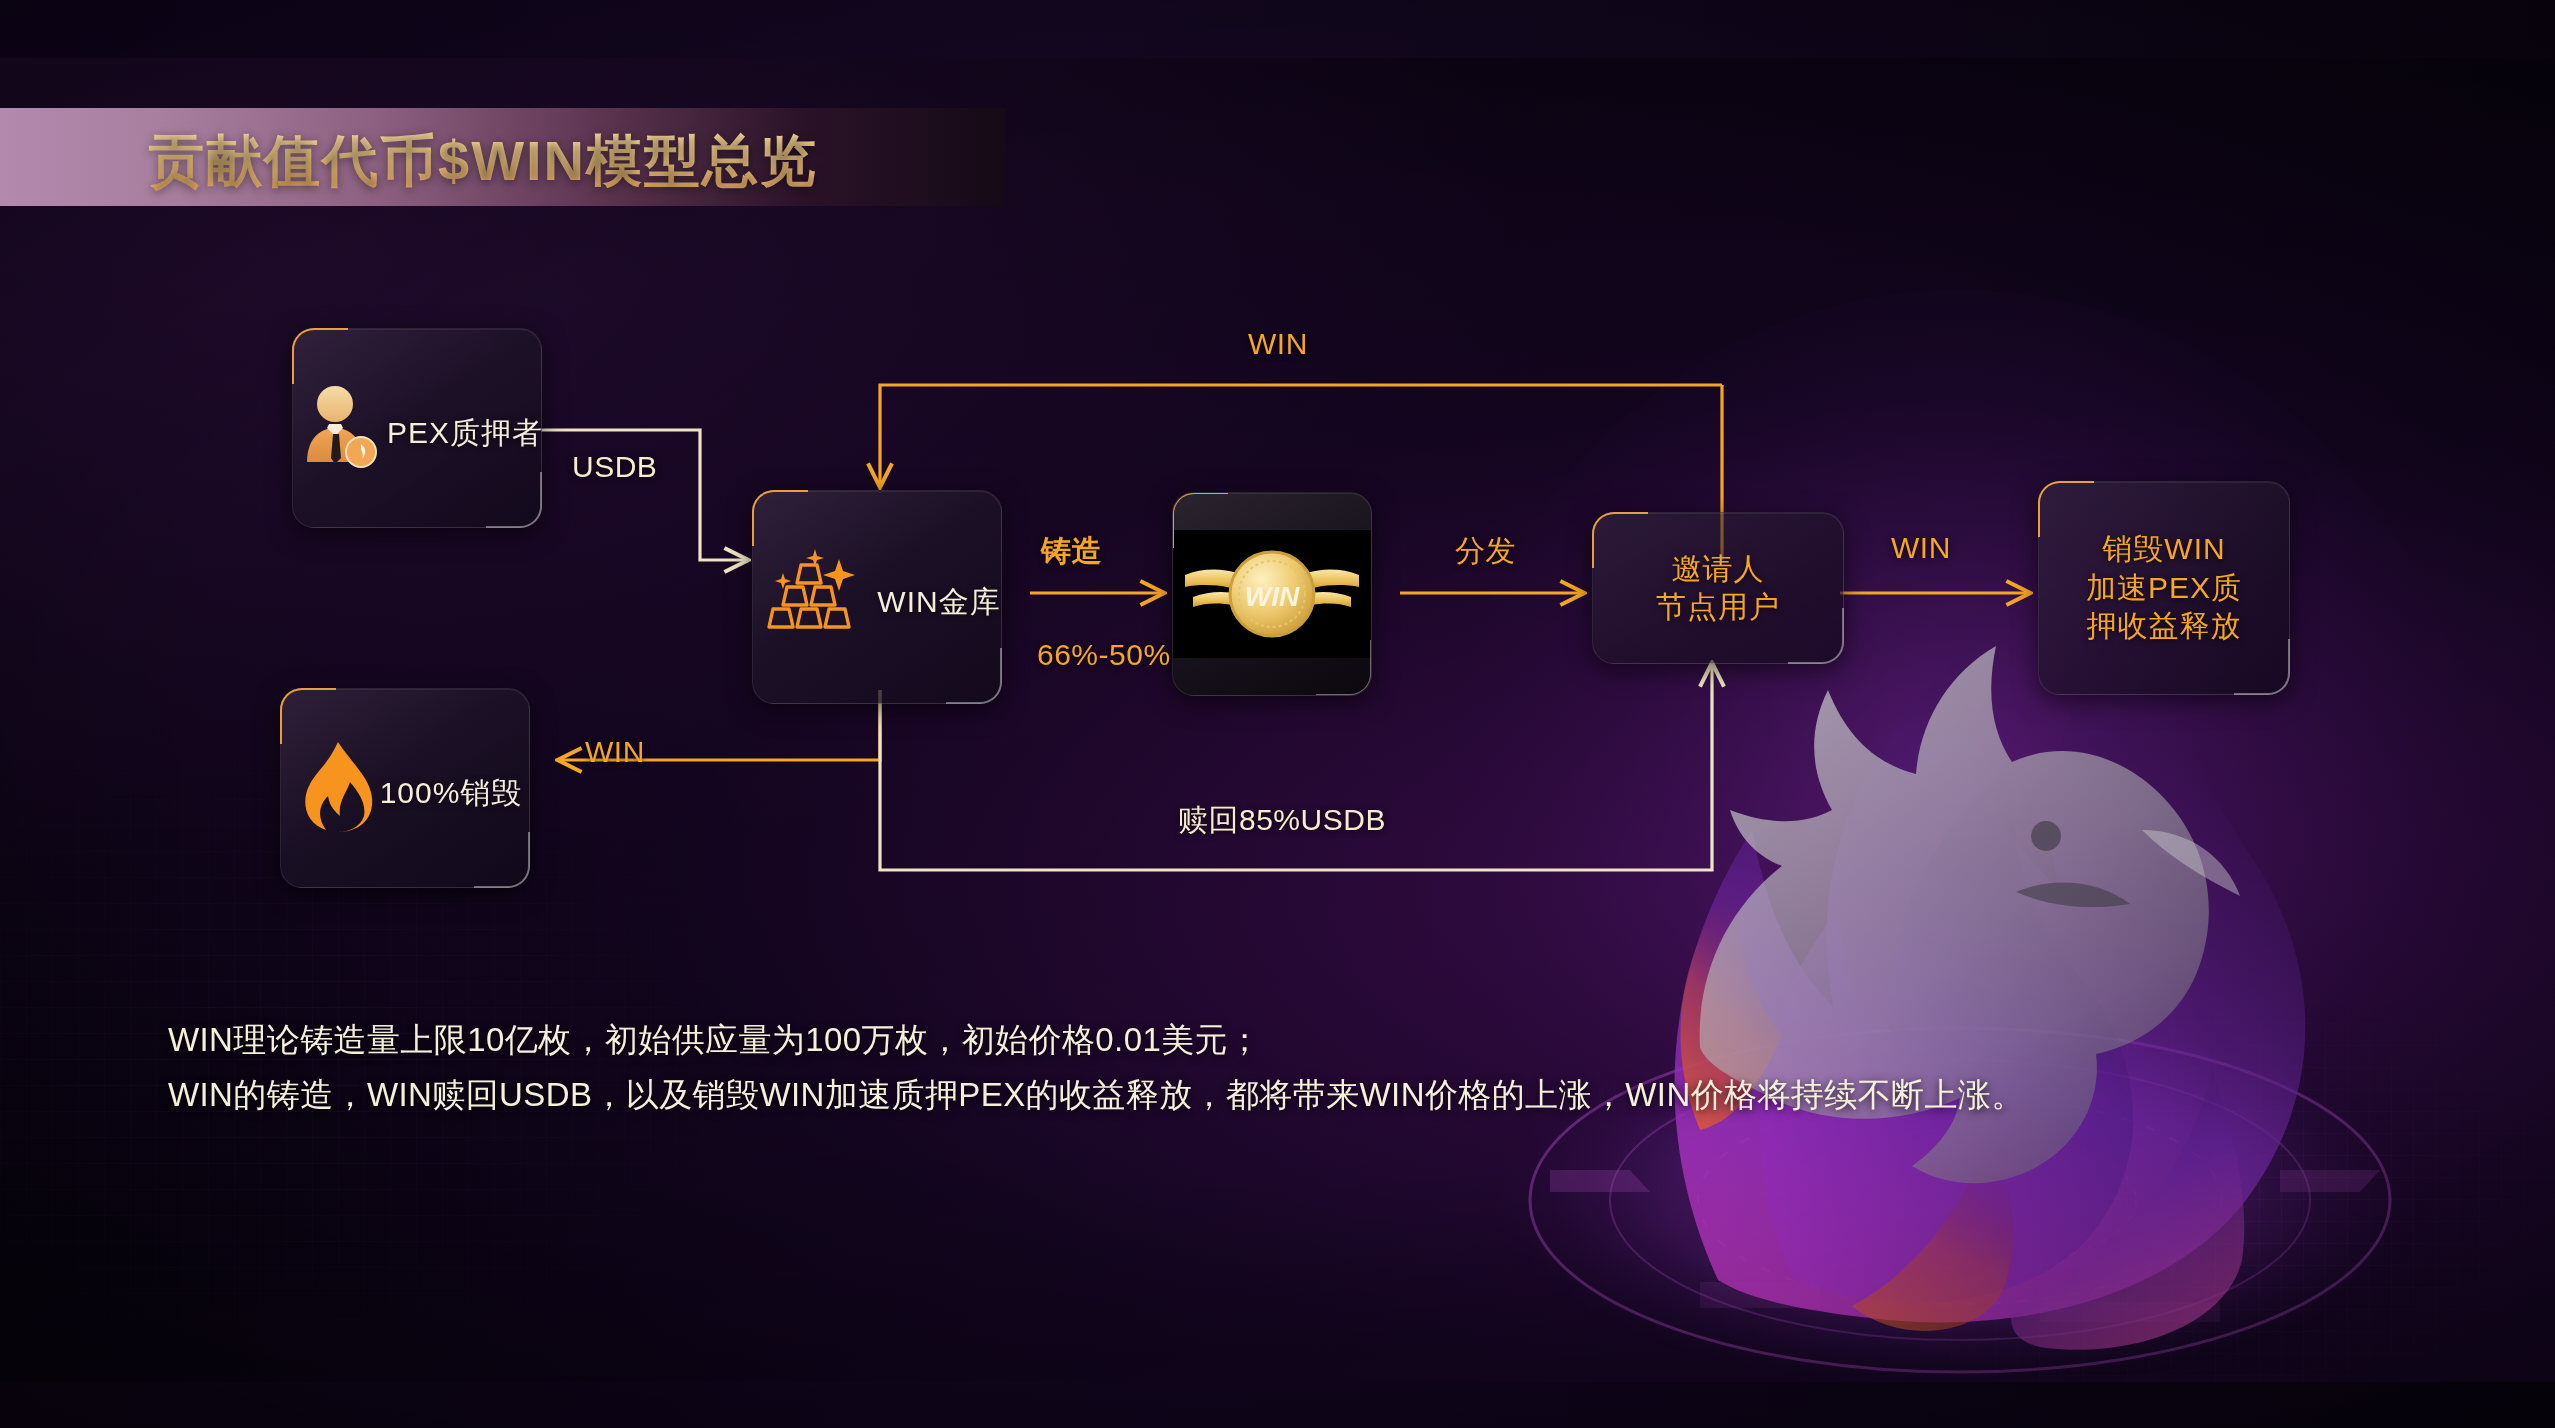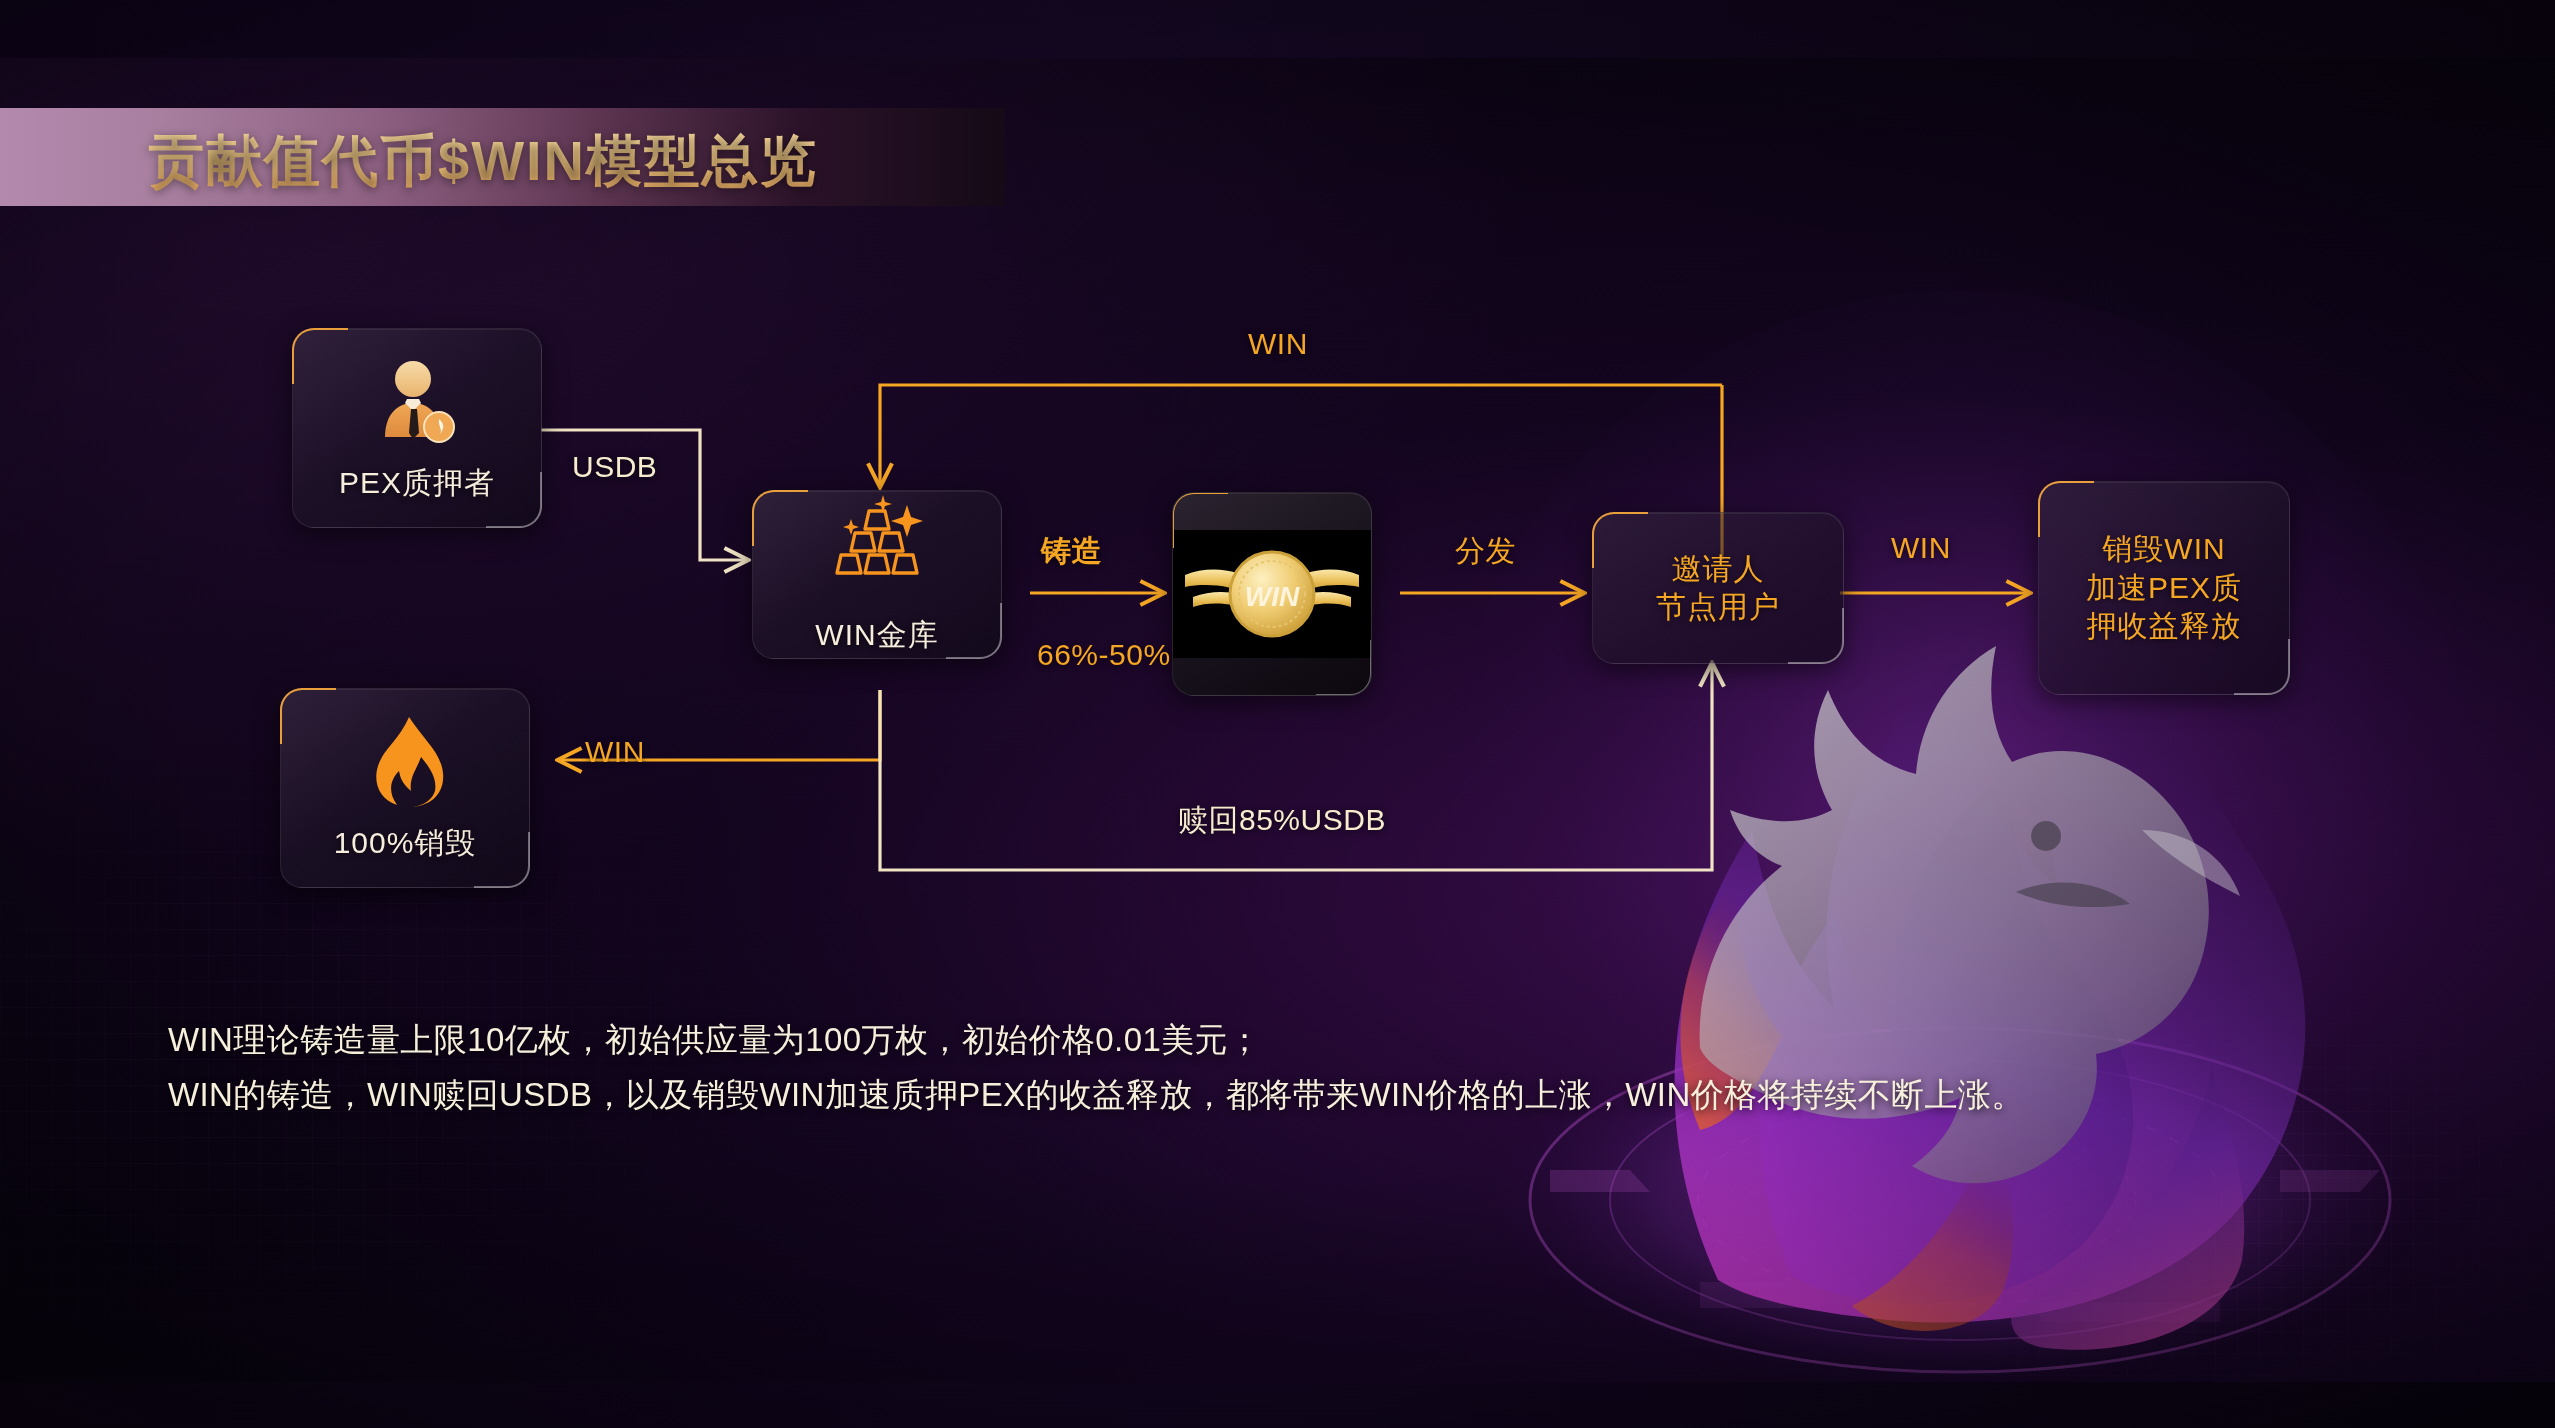--- a/index.html
+++ b/index.html
@@ -76,21 +76,21 @@
   }
 
   
   .diagram{position:absolute;inset:0;}
   .wires{position:absolute;left:0;top:0;width:2555px;height:1428px;}
 
   .node{
     position:absolute;
     border-radius:22px;
     box-sizing:border-box;
-    display:flex;flex-direction:column;
+    display:flex;flex-direction:row;
     align-items:center;justify-content:center;
     background:linear-gradient(145deg, rgba(60,45,70,.68) 0%, rgba(30,20,40,.72) 45%, rgba(18,10,26,.82) 100%);
     border:1px solid rgba(255,255,255,.10);
     box-shadow:
       inset 0 1px 0 rgba(255,255,255,.07),
       0 6px 24px rgba(0,0,0,.55);
   }
   
   .node::before{
     content:"";position:absolute;left:-1px;top:-1px;width:54px;height:54px;
@@ -299,21 +299,21 @@
 
     <div class="node" style="left:280px;top:688px;width:250px;height:200px;">
       <span class="icon">
         <svg width="92" height="96" viewBox="0 0 92 96" xmlns="http://www.w3.org/2000/svg">
           <path d="M50 4 C40 26 28 34 22 46 C12 64 18 86 38 92 C28 78 32 66 40 58 C42 70 48 74 52 78 C50 64 58 56 62 44 C72 56 78 66 76 78 C72 90 60 94 50 94 C72 94 86 80 84 60 C82 40 66 28 50 4 Z" fill="#f7941d"></path>
         </svg>
       </span>
       <span class="nlabel">100%销毁</span>
     </div>
 
-    <div class="node" style="left:752px;top:490px;width:250px;height:169px;gap:12px;">
+    <div class="node" style="left:752px;top:490px;width:250px;height:214px;gap:12px;">
       <span class="icon">
         <svg width="112" height="96" viewBox="0 0 112 96" xmlns="http://www.w3.org/2000/svg">
           <g fill="none" stroke="#f7941d" stroke-width="3.4" stroke-linejoin="round">
             <path d="M48 18 L64 18 L68 36 L44 36 Z"></path>
             <path d="M34 40 L50 40 L54 58 L30 58 Z"></path>
             <path d="M62 40 L78 40 L82 58 L58 58 Z"></path>
             <path d="M20 62 L36 62 L40 80 L16 80 Z"></path>
             <path d="M48 62 L64 62 L68 80 L44 80 Z"></path>
             <path d="M76 62 L92 62 L96 80 L72 80 Z"></path>
           </g>

